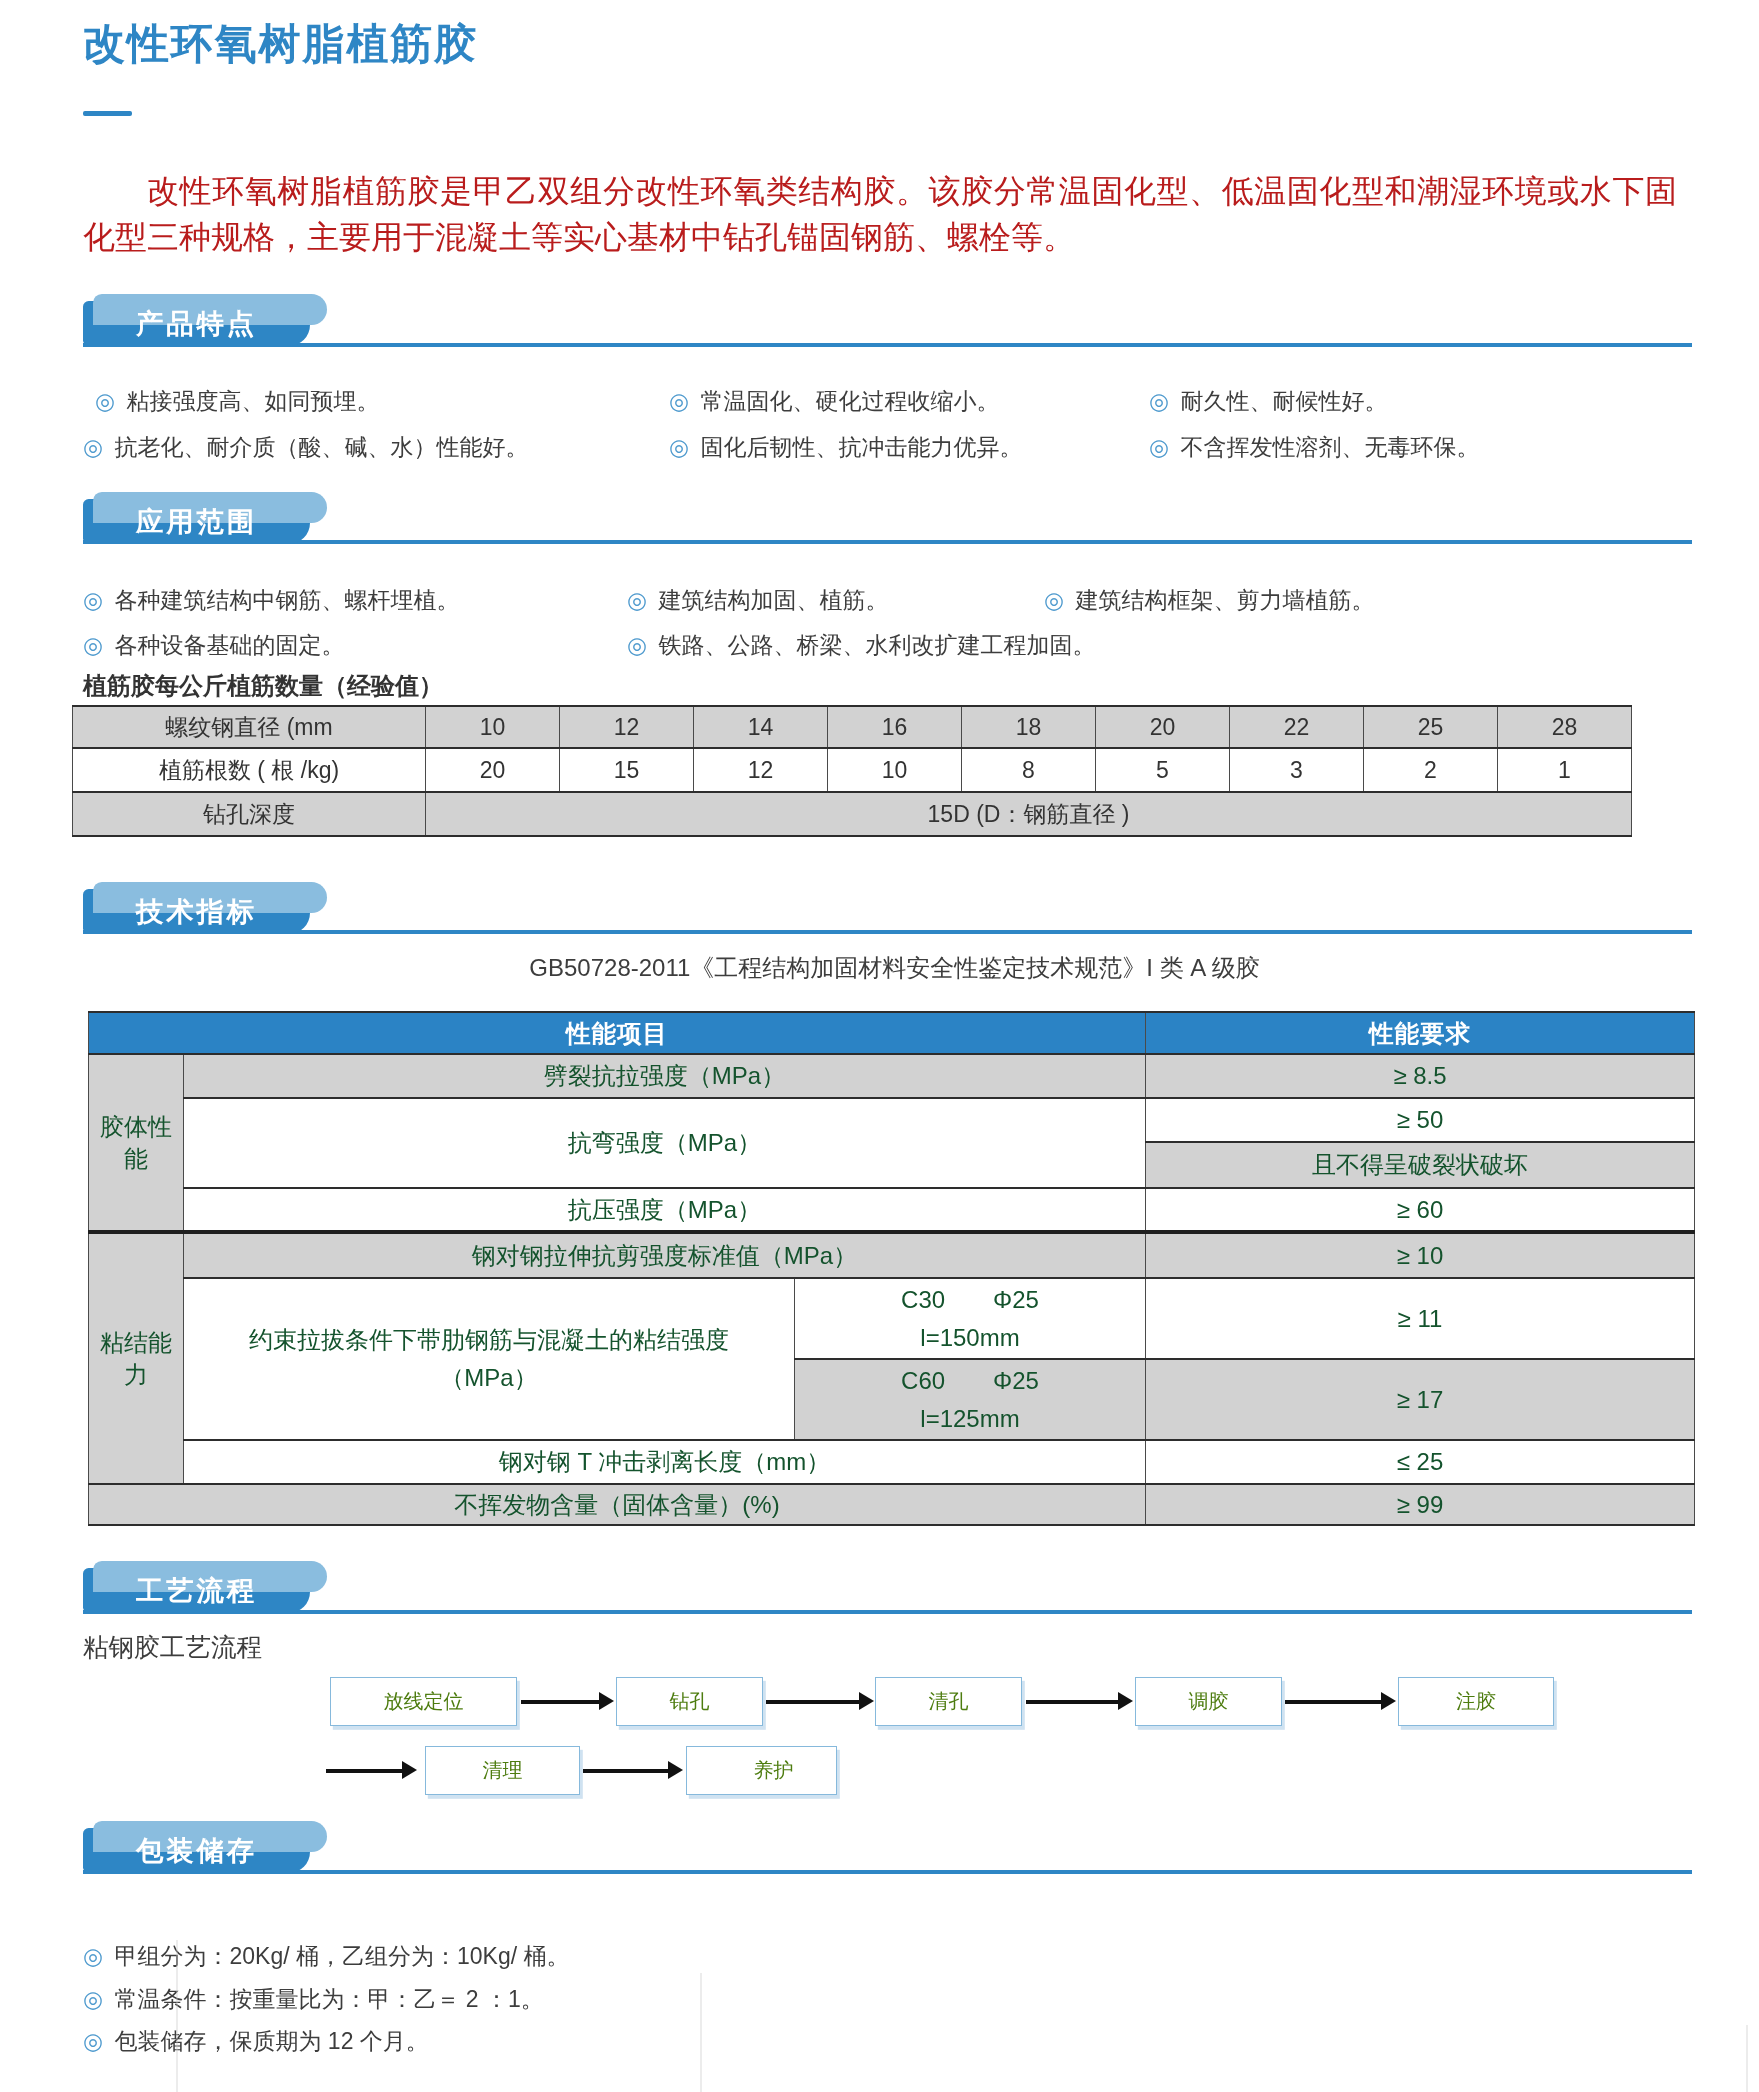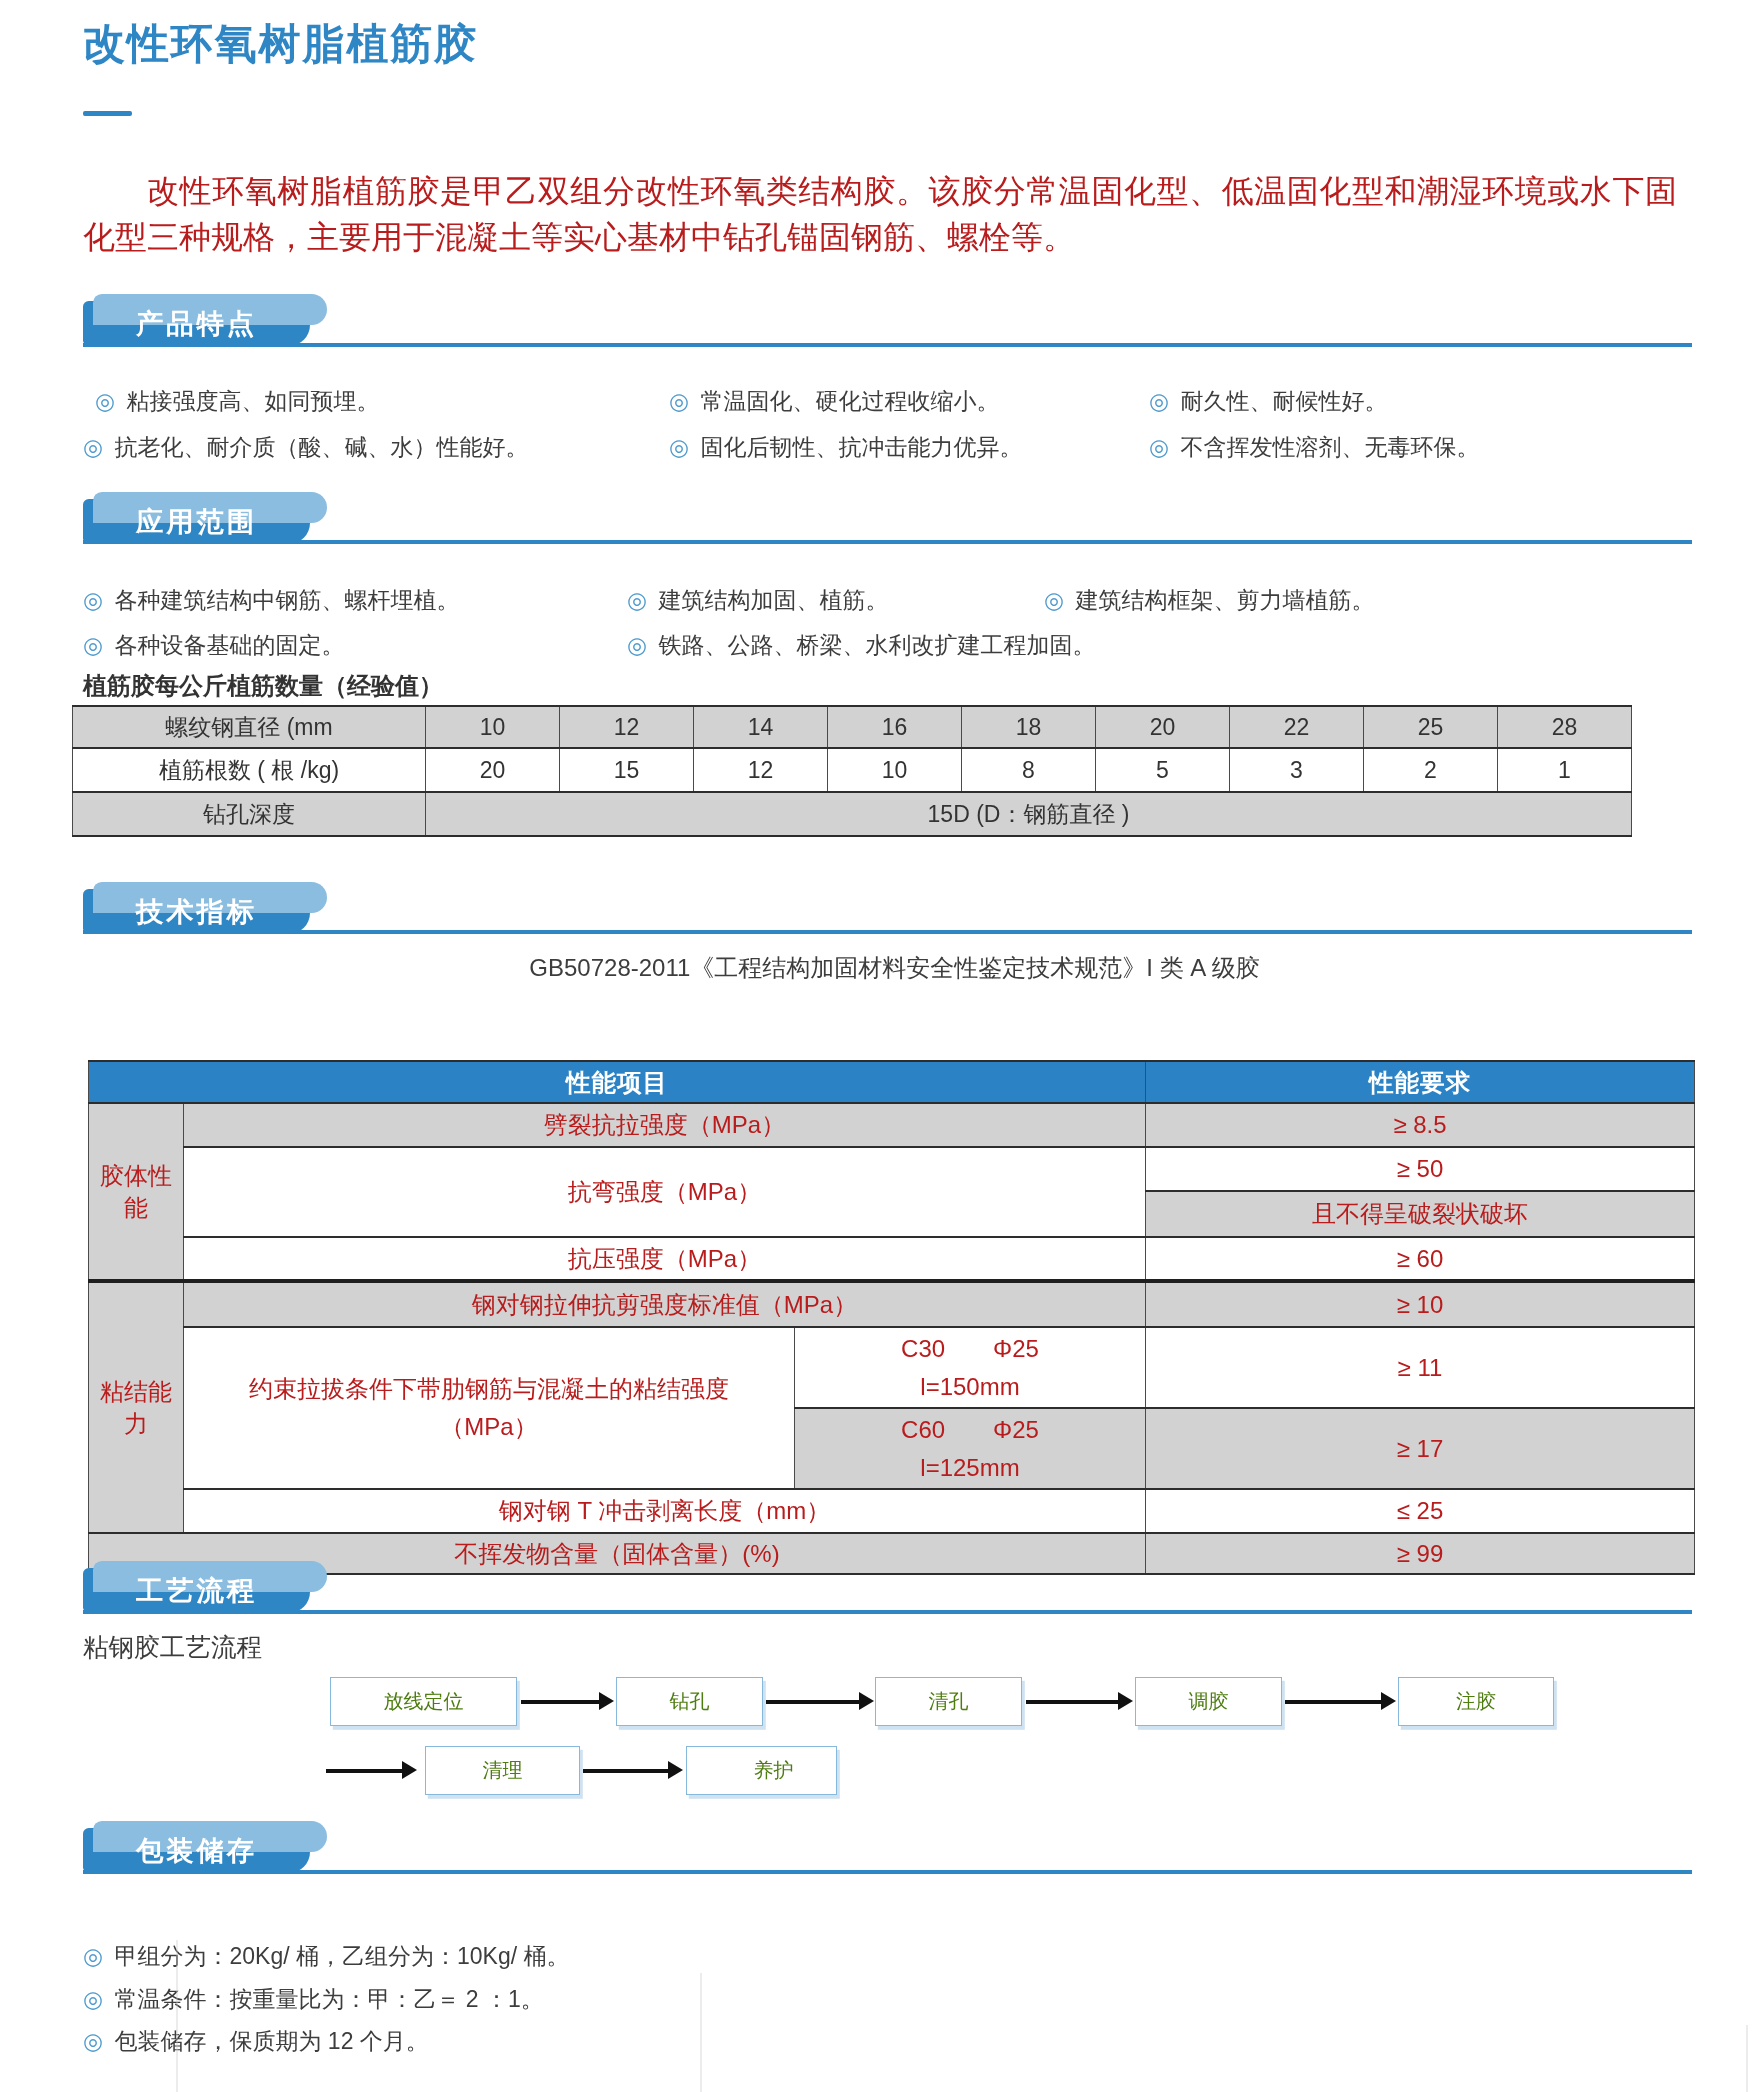--- a/index.html
+++ b/index.html
@@ -33,24 +33,24 @@
   .b-icon { color:#4e9ace; margin-right:11.4px; font-size:23px; }
   
   table { border-collapse:collapse; table-layout:fixed; }
   .dosage-title { position:absolute; left:83px; top:670px; font-size:24px; font-weight:bold; color:#333333; }
   .dosage-table { position:absolute; left:72px; top:705px; font-size:23px; text-align:center; border:1.9px solid #2d2d2d; }
   .dosage-table td {
     border:1.9px solid #4a4a4a; border-top:2.8px solid #2d2d2d; border-bottom:2.8px solid #2d2d2d;
     text-align:center; vertical-align:middle; color:#333333;
   }
   .tech-note { position:absolute; left:95px; top:952px; width:1599px; text-align:center; font-size:24px; color:#3d3d3d; }
-  .tech-table { position:absolute; left:88px; top:1060px; font-size:24px; border:1.9px solid #2d2d2d;padding-left:25px; }
+  .tech-table { position:absolute; left:88px; top:1011px; font-size:24px; border:1.9px solid #2d2d2d;padding-left:25px; }
   .tech-table th, .tech-table td {
     border:1.9px solid #4a4a4a; border-top:2.8px solid #2d2d2d; border-bottom:2.8px solid #2d2d2d;
-    text-align:center; vertical-align:middle; color:#b91c1c;
+    text-align:center; vertical-align:middle; color:#14532d;
   }
   .tech-table th { background:#2b83c5; color:#ffffff; font-size:24.6px; font-weight:bold; letter-spacing:0.9px; }
   .tech-table tr.thick td { border-top:4.7px solid #1f1f1f; }
   .g { background:#d2d2d2; }
   .w { background:#ffffff; }
   .h44{height:42px} .h47{height:44px} .h49{height:46px} .h86{height:81px} .h43{height:41px}
   .cell-2line div { line-height:38px; }
   
   .flow-subtitle { position:absolute; left:83px; top:1630px; font-size:25.6px; color:#3d3d3d; }
   .flow-box {

